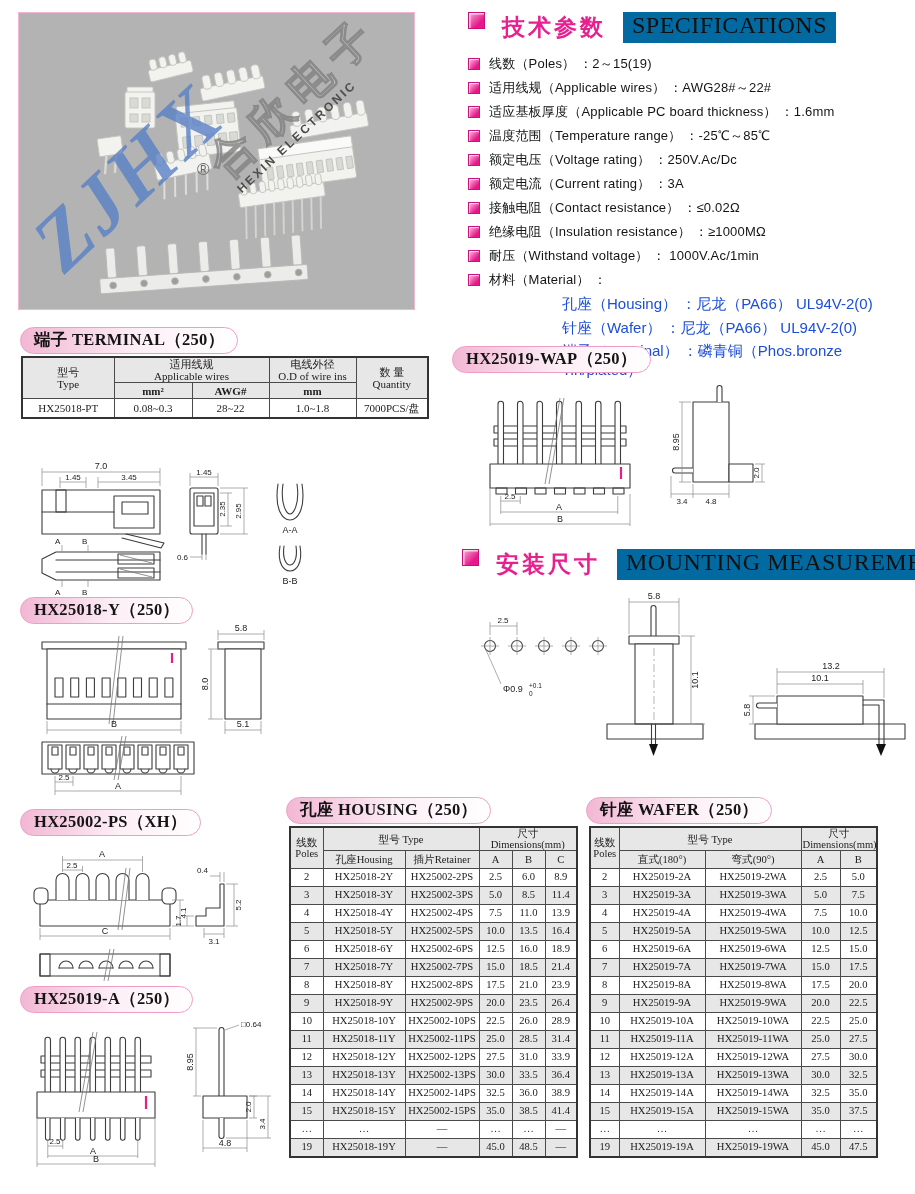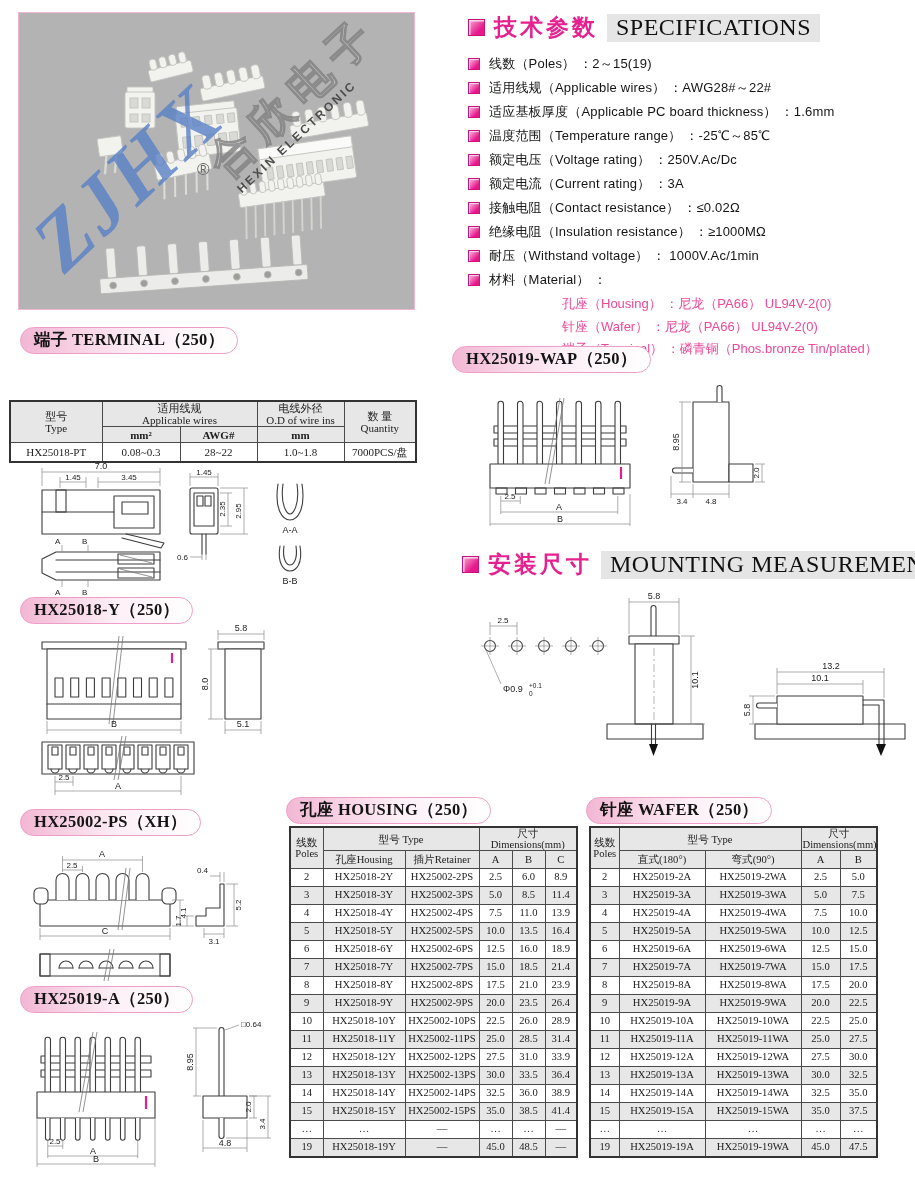--- a/index.html
+++ b/index.html
@@ -16,37 +16,37 @@
          color:rgba(235,235,235,0.28);-webkit-text-stroke:1.2px rgba(120,120,120,0.75);}
   .wm-en{left:224px;top:170px;transform:rotate(-43deg);font-size:12px;letter-spacing:2.5px;
          color:#4d4d4d;font-weight:bold;}
   .wm-r{left:178px;top:148px;font-size:17px;color:#6a6a6a;transform:none;}
 
   
   .pill{position:absolute;display:inline-block;border:1.6px solid #ee9ec6;border-radius:14px;
         background:linear-gradient(90deg,#f2b7d4,#fdeff6 55%,#ffffff);
         font-family:"Liberation Serif",serif;font-weight:700;font-size:16.5px;color:#141414;
         padding:1px 13px 2px;white-space:nowrap;letter-spacing:.3px;}
-  .sec-title{position:absolute;display:flex;align-items:center;gap:9px;white-space:nowrap;}
+  .sec-title{position:absolute;display:flex;gap:17px;white-space:nowrap;}
   .sq-lg{width:15px;height:15px;flex:0 0 auto;border:1px solid #c90f78;
          background:linear-gradient(135deg,#f7a8ce,#e6188c 70%);
          box-shadow:inset 1.5px 1.5px 1px rgba(255,255,255,.75);}
   .t-cn{font-size:23px;font-weight:bold;color:#e6218f;letter-spacing:3px;}
-  .t-en{font-size:24px;font-family:"Liberation Serif",serif;color:#101010;background:#e5e5e5;
+  .t-en{font-size:24px;font-family:"Liberation Serif",serif;color:#101010;background:#0369a1;
         padding:0 9px 1px;letter-spacing:.5px;}
 
   
   .specs{position:absolute;left:468px;top:12px;width:447px;}
   .spec-list{list-style:none;margin:12px 0 0;padding:0;}
   .spec-list li{display:flex;align-items:flex-start;gap:9px;margin-bottom:6px;
                 font-size:13px;color:#141414;letter-spacing:.2px;}
   .sq-sm{flex:0 0 auto;width:10px;height:10px;margin-top:3px;border:1px solid #cf1180;
          background:linear-gradient(135deg,#f9c0da,#e6188c 75%);
          box-shadow:inset 1px 1px 1px rgba(255,255,255,.7);}
-  .material-lines{margin:1px 0 0 94px;font-size:13px;color:#ec4899;}
+  .material-lines{margin:1px 0 0 94px;font-size:15px;color:#1d4ed8;}
   .material-lines div{margin-bottom:4.5px;}
 
   
   table.dtable{position:absolute;border-collapse:collapse;background:#fff;table-layout:fixed;
                font-family:"Liberation Serif",serif;color:#1c1c1c;}
   .dtable th,.dtable td{border:1px solid #4a4a4a;text-align:center;vertical-align:middle;
                         font-weight:normal;padding:0 1px;overflow:hidden;}
   .dtable{border:2px solid #333;}
   .dtable thead th{background:#e7e7e7;}
   .terminal-table{font-size:11px;}
@@ -272,21 +272,21 @@
   </div>
 
   <div class="pill" style="left:20px;top:327px;"><span>端子 TERMINAL（250）</span></div>
   <div class="pill" style="left:20px;top:597px;"><span>HX25018-Y（250）</span></div>
   <div class="pill" style="left:20px;top:809px;text-align:right;"><span>HX25002-PS（XH）</span></div>
   <div class="pill" style="left:20px;top:986px;"><span>HX25019-A（250）</span></div>
   <div class="pill" style="left:452px;top:346px;"><span>HX25019-WAP（250）</span></div>
   <div class="pill" style="left:286px;top:797px;"><span>孔座  HOUSING（250）</span></div>
   <div class="pill" style="left:586px;top:797px;"><span>针座  WAFER（250）</span></div>
 
-  <table class="dtable terminal-table" style="left:9px;top:356px;width:406px;margin-top:44px;">
+  <table class="dtable terminal-table" style="left:21px;top:356px;width:406px;">
     <colgroup>
         <col style="width:92px">
         <col style="width:78px">
         <col style="width:77px">
         <col style="width:87px">
         <col style="width:72px">
       </colgroup>
     <thead>
       <tr>
         <th rowspan="2">

